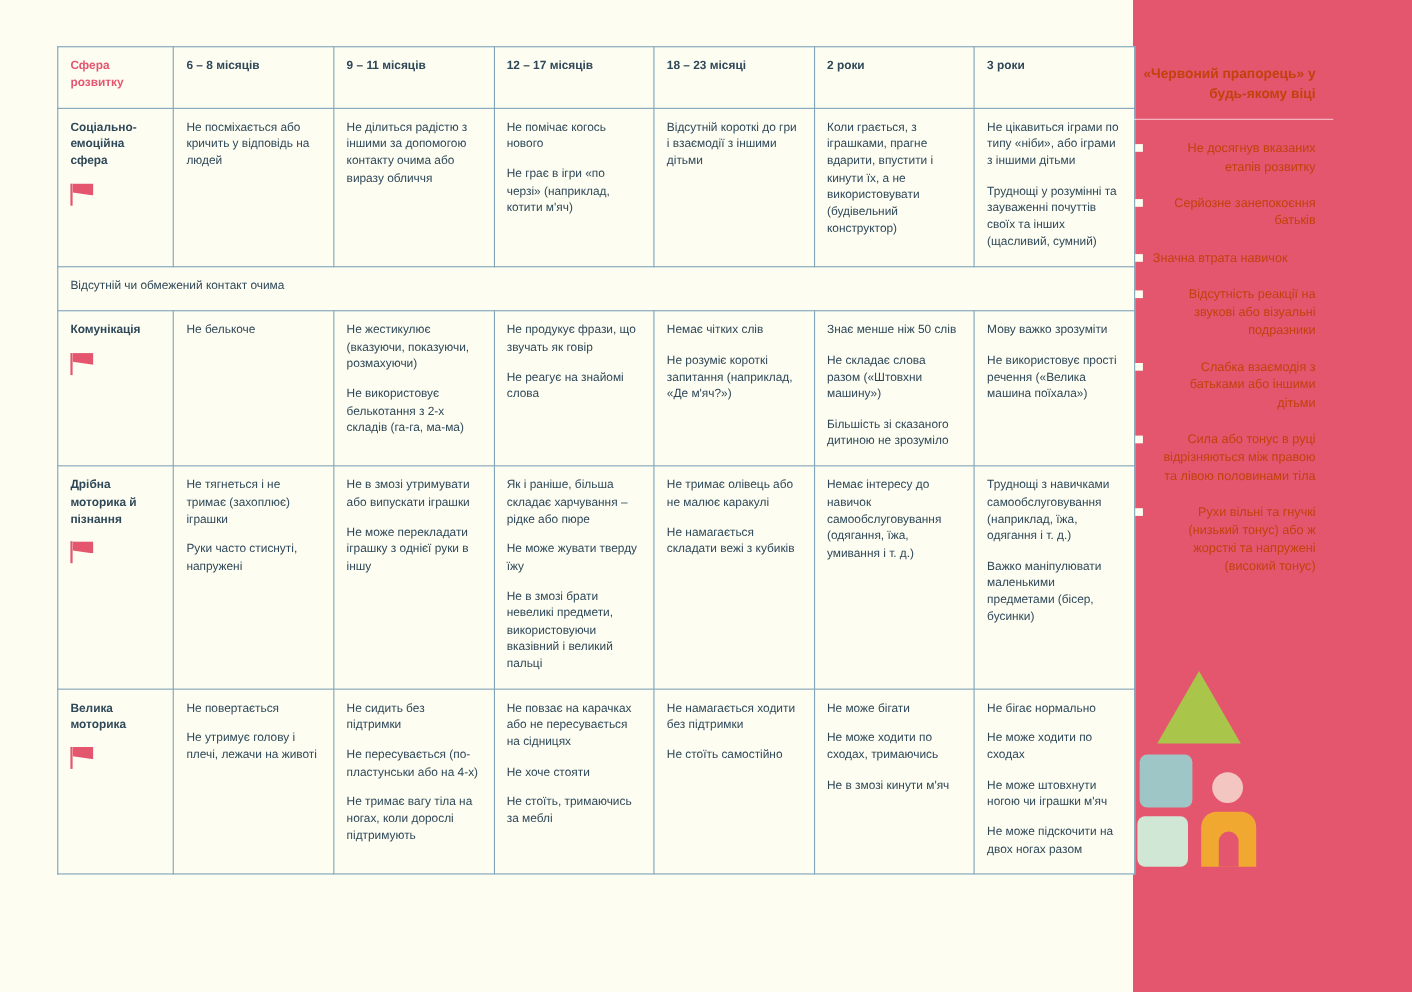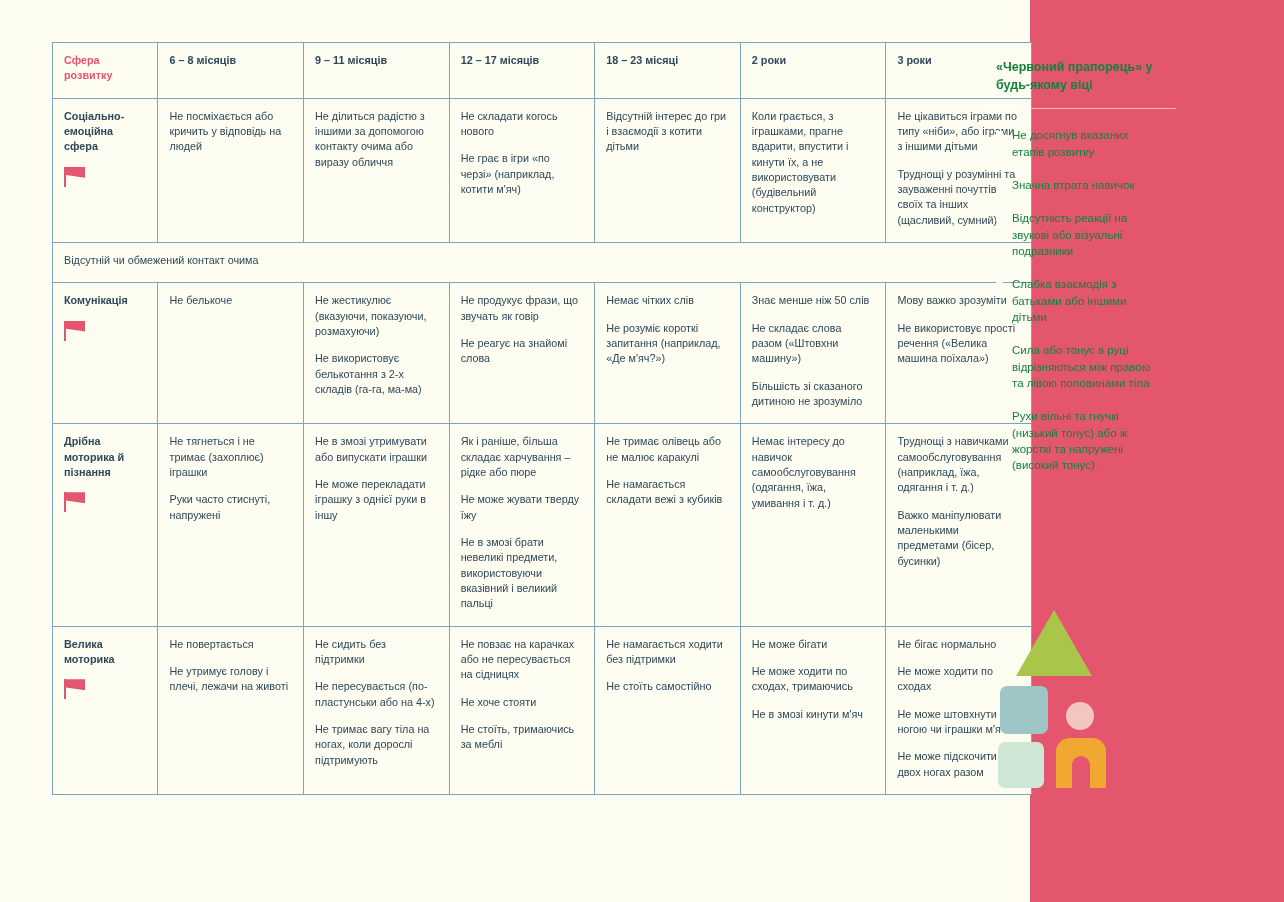--- a/index.html
+++ b/index.html
@@ -16,23 +16,24 @@
   }
   
   .red-panel {
     position: absolute;
     top: 0; right: 0;
     width: 254px; height: 902px;
     background: #e4566e;
   }
   .red-inner {
     position: absolute;
-    top: 42px; left: 980px;
+    top: 42px; left: 1016px;
     width: 196px; height: 810px;
-    color: #15803d;
+    color: #c2410c;
+    text-align: right;
   }
   .red-title {
     font-size: 12.5px;
     font-weight: bold;
     line-height: 1.45;
     padding: 16px 16px 14px 16px;
     border-bottom: 1px solid rgba(255,255,255,0.55);
   }
   .red-list {
     padding: 18px 16px 0 16px;
@@ -188,25 +189,25 @@
               <span class="cloth"></span>
             </span>
         </td>
         <td class="cell">
           <p>Не посміхається або кричить у відповідь на людей</p>
         </td>
         <td class="cell">
           <p>Не ділиться радістю з іншими за допомогою контакту очима або виразу обличчя</p>
         </td>
         <td class="cell">
-          <p>Не складати когось нового</p>
+          <p>Не помічає когось нового</p>
           <p>Не грає в ігри «по черзі» (наприклад, котити м'яч)</p>
         </td>
         <td class="cell">
-          <p>Відсутній інтерес до гри і взаємодії з котити дітьми</p>
+          <p>Відсутній короткі до гри і взаємодії з іншими дітьми</p>
         </td>
         <td class="cell">
           <p>Коли грається, з іграшками, прагне вдарити, впустити і кинути їх, а не використовувати (будівельний конструктор)</p>
         </td>
         <td class="cell">
           <p>Не цікавиться іграми по типу «ніби», або іграми з іншими дітьми</p>
           <p>Труднощі у розумінні та зауваженні почуттів своїх та інших (щасливий, сумний)</p>
         </td>
       </tr>
 
@@ -322,20 +323,24 @@
       </tr>
     </tbody>
   </table>
 
   <div class="red-inner">
     <div class="red-title">«Червоний прапорець» у будь-якому віці</div>
     <div class="red-list">
       <div class="red-item">
         <span class="red-bullet"></span>
         <span>Не досягнув вказаних етапів розвитку</span>
+      </div>
+      <div class="red-item">
+        <span class="red-bullet"></span>
+        <span>Серйозне занепокоєння батьків</span>
       </div>
       <div class="red-item">
         <span class="red-bullet"></span>
         <span>Значна втрата навичок</span>
       </div>
       <div class="red-item">
         <span class="red-bullet"></span>
         <span>Відсутність реакції на звукові або візуальні подразники</span>
       </div>
       <div class="red-item">

